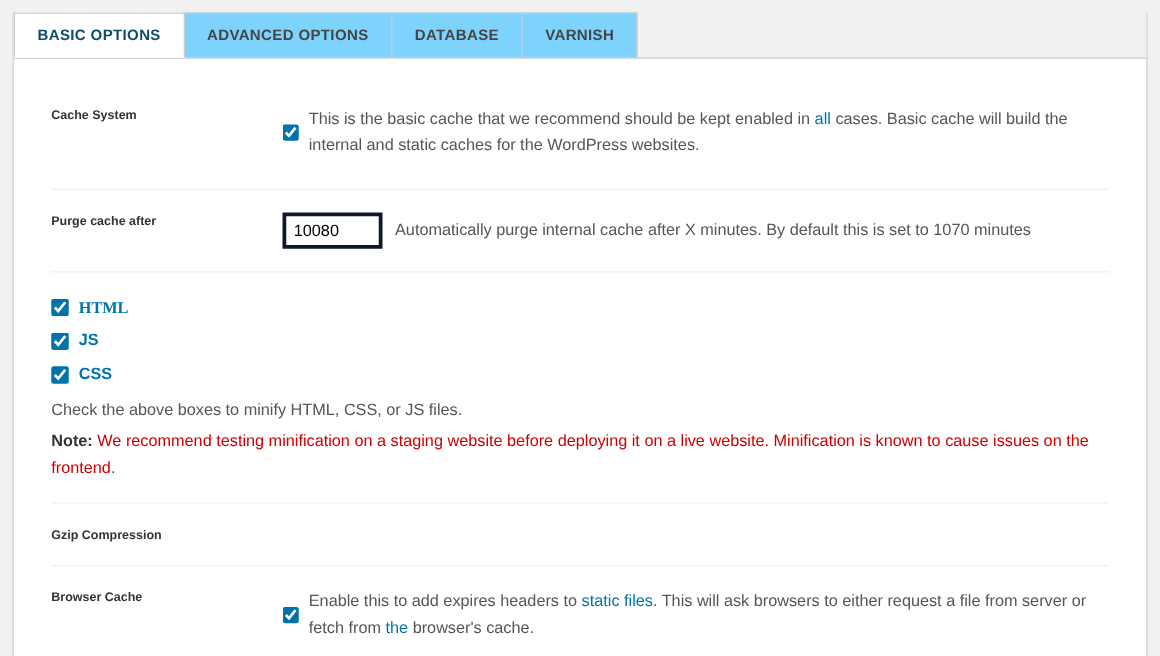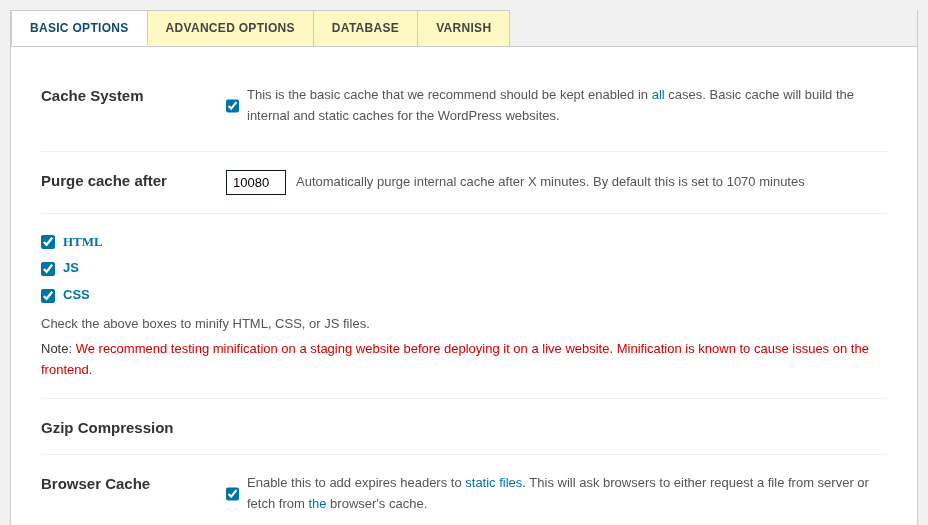--- a/index.html
+++ b/index.html
@@ -25,21 +25,21 @@
       background: #f1f1f1;
     }
     .tab {
       padding: 10px 18px;
       font-size: 12px;
       font-weight: bold;
       color: #444;
       border: 1px solid #ccc;
       border-bottom: none;
       cursor: pointer;
-      background: #fef9c3;
+      background: #7dd3fc;
       margin-right: -1px;
       letter-spacing: 0.3px;
     }
     .tab.active {
       background: #fff;
       color: #0c4a6e;
       border-bottom: 1px solid #fff;
       position: relative;
       z-index: 1;
     }
@@ -53,21 +53,21 @@
       border-bottom: 1px solid #f0f0f0;
     }
     .row:last-child {
       border-bottom: none;
     }
     .row-label {
       width: 185px;
       min-width: 185px;
       font-weight: bold;
       color: #333;
-      font-size: 15px;
+      font-size: 10px;
       padding-top: 2px;
     }
     .row-content {
       flex: 1;
       color: #555;
       font-size: 13px;
       line-height: 1.6;
     }
     .checkbox-row {
       display: flex;
@@ -83,32 +83,32 @@
     .blue-text {
       color: #0073aa;
     }
     .red-text {
       color: #cc0000;
     }
     .note-line {
       margin-top: 4px;
     }
     .purge-input {
-      width: 60px;
+      width: 80px;
       padding: 4px 6px;
-      border: 1px solid #0f172a;
+      border: 3px solid #0f172a;
       font-size: 13px;
       margin-right: 10px;
     }
     .purge-row {
       display: flex;
       align-items: center;
     }
     .note-label {
-      font-weight: normal;
+      font-weight: bold;
       color: #333;
     }
     .minification-checks {
       margin-bottom: 8px;
     }
     .checkbox-row .html-label { color: #0073aa; font-weight: bold; font-family: Liberation Serif, serif; }
     .checkbox-row .css-label { color: #0073aa; font-weight: bold; }
     .checkbox-row .js-label { color: #0073aa; font-weight: bold; }
   </style>
 </head>

